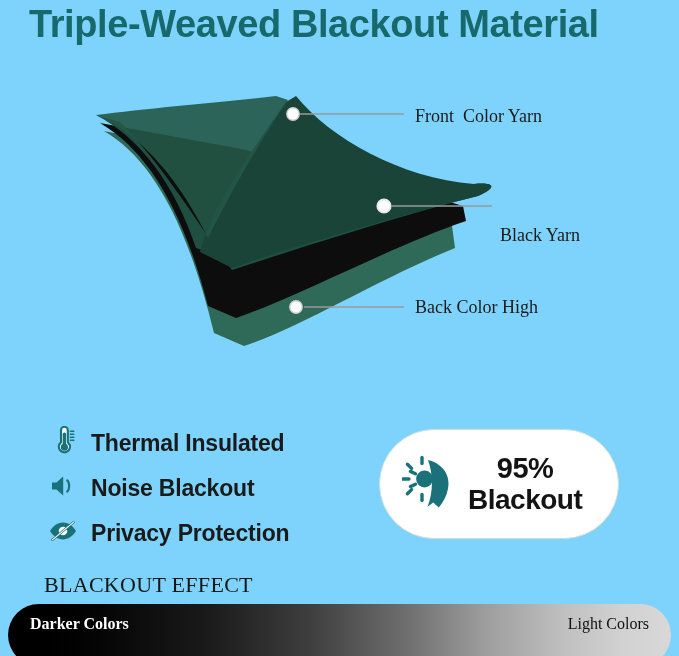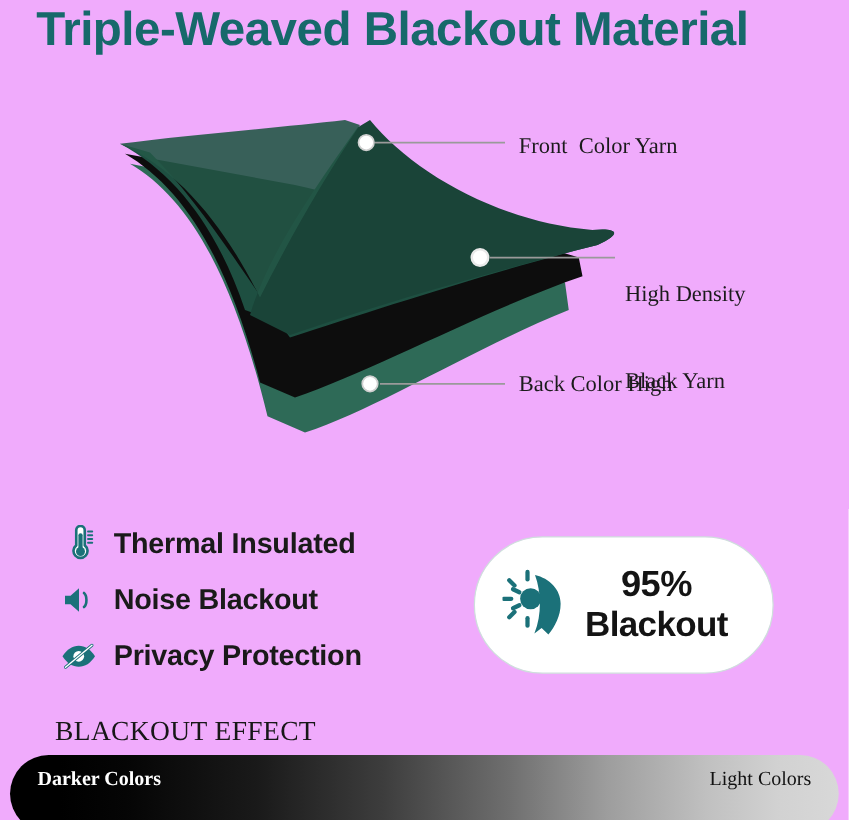--- a/index.html
+++ b/index.html
@@ -14,21 +14,21 @@
   body {
     font-family: "Liberation Sans", sans-serif;
     position: relative;
     overflow: hidden;
   }
 
   #page {
     position: relative;
     width: 679px;
     height: 656px;
-    background: #f0abfc;
+    background: #7dd3fc;
   }
 
   
   .page-title {
     position: absolute;
     left: 29px;
     top: 2px;
     width: 628px;
     font-size: 38px;
     font-weight: bold;
@@ -62,21 +62,21 @@
 
   
   .features {
     position: absolute;
     left: 48px;
     top: 412px;
     width: 310px;
   }
   .feature-row {
     display: flex;
-    align-items: center;
+    align-items: flex-end;
     height: 45px;
     gap: 13px;
   }
   .feature-icon {
     width: 30px;
     height: 32px;
     flex: 0 0 30px;
     display: flex;
     align-items: center;
     justify-content: center;
@@ -192,21 +192,20 @@
 
       <g>
         <line x1="304" y1="229" x2="404" y2="229" stroke="#9a9a9a" stroke-width="1.4"></line>
         <circle cx="296" cy="229" r="6.2" fill="#ffffff" stroke="#cfcfcf" stroke-width="1.4"></circle>
       </g>
     </svg>
 
     <div class="callout-label callout-front">Front  Color Yarn</div>
 
     <div class="callout-label callout-mid">
-      <div>High Density</div>
       <div>Black Yarn</div>
     </div>
 
     <div class="callout-label callout-back">Back Color High</div>
   </div>
 
   <div class="features">
 
     <div class="feature-row">
       <span class="feature-icon">

